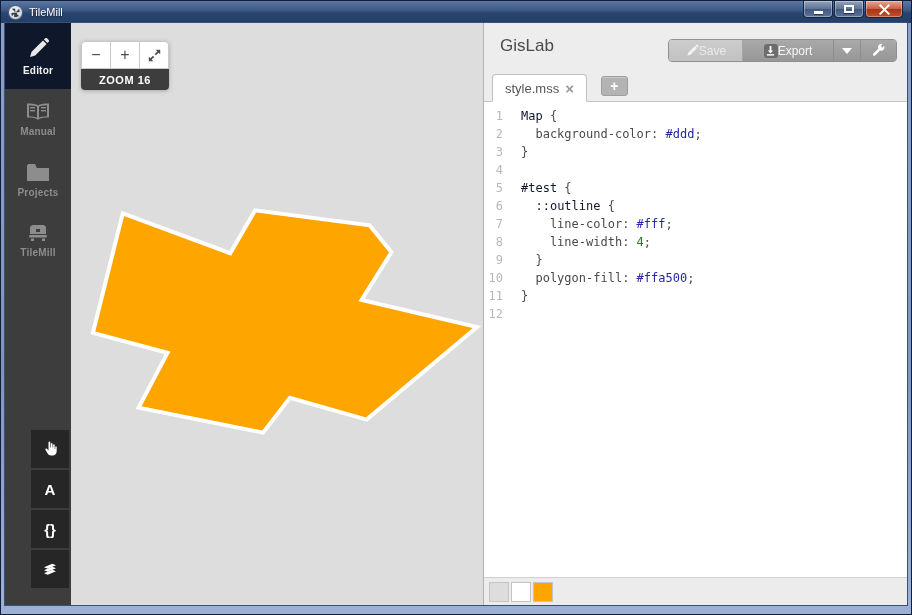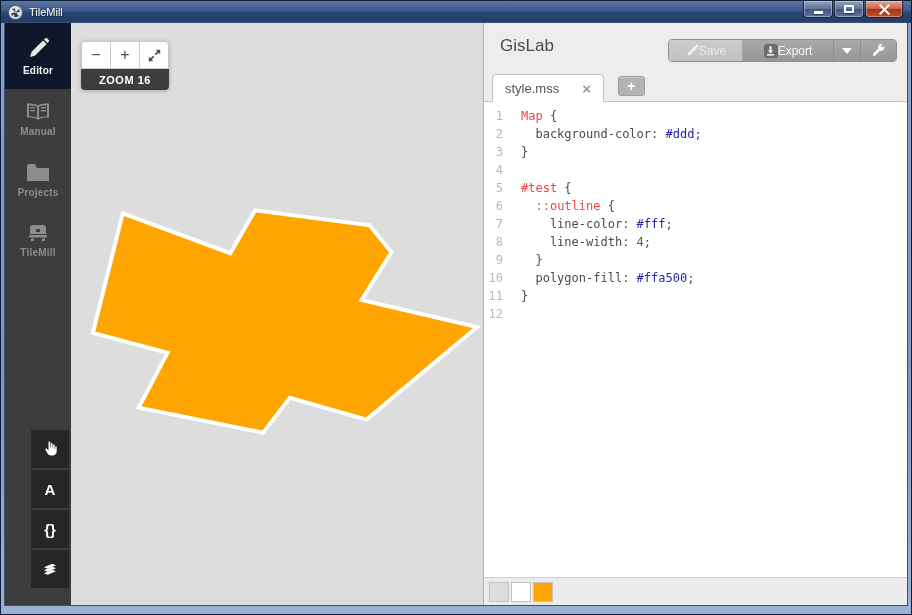--- a/index.html
+++ b/index.html
@@ -64,32 +64,32 @@
   .gbtn{ display:flex; align-items:center; justify-content:center; gap:0; cursor:pointer; }
   .gbtn.save{ width:74px; background:linear-gradient(180deg,#cdcdcd,#c1c1c1); color:#ebebeb; border-right:1px solid #a5a5a5; }
   .gbtn.export{ width:90px; background:linear-gradient(180deg,#a9a9a9,#979797); color:#f5f5f5; }
   .gbtn.caret{ width:27px; background:linear-gradient(180deg,#a9a9a9,#979797); border-left:1px solid #8e8e8e; }
   .gbtn.wrench{ width:36px; background:linear-gradient(180deg,#a9a9a9,#979797); border-left:1px solid #8e8e8e; }
   .caret-down{ width:0; height:0; border-left:5px solid transparent; border-right:5px solid transparent; border-top:6px solid #ffffff; }
   .exp-icon{ width:14px; height:14px; background:#6d6d6d; border-radius:3px; display:flex; align-items:center; justify-content:center; }
 
   .tab-strip{ height:31px; flex:none; display:flex; align-items:flex-end; padding-left:8px; border-bottom:1px solid #c6c6c6; }
   .tab{ height:28px; margin-bottom:-1px; background:#ffffff; border:1px solid #c0c0c0; border-bottom:1px solid #ffffff;
-    border-radius:4px 4px 0 0; display:flex; align-items:center; gap:23px; padding:0 12px; cursor:pointer; }
+    border-radius:4px 4px 0 0; display:flex; align-items:center; gap:6px; padding:0 12px; cursor:pointer; }
   .tab-label{ font-size:13px; color:#555555; }
   .tab-close{ font-size:15px; font-weight:bold; color:#9a9a9a; line-height:1; cursor:pointer; }
   .new-tab{ width:27px; height:20px; margin-left:14px; margin-bottom:5px; background:#b3b3b3; border:1px solid #9e9e9e;
     border-radius:3px; color:#ffffff; font-size:14px; font-weight:bold; display:flex; align-items:center; justify-content:center;
     cursor:pointer; box-shadow:inset 0 1px 0 rgba(255,255,255,.3); }
 
   .editor{ flex:1; background:#ffffff; display:flex; font-family:"DejaVu Sans Mono",monospace; font-size:12px;
     line-height:18px; padding-top:5px; overflow:hidden; }
   .gutter{ width:27px; flex:none; text-align:right; padding-right:8px; color:#b8b8b8; }
   .code{ padding-left:10px; white-space:pre; color:#4a4a4a; flex:1; cursor:text; }
-  .tok-kw{ color:#ef4444;margin-top:8px; }
+  .tok-kw{ color:#0f172a;margin-top:8px; }
   .tok-pl{ color:#4a4a4a; }
   .tok-at{ color:#2525a8; }
   .tok-num{ color:#1e8a1e; }
 
   .swatch-strip{ height:28px; flex:none; background:#ececec; border-top:1px solid #d0d0d0;
     display:flex; align-items:center; padding-left:5px; gap:2px; }
   .swatch{ width:20px; height:20px; border:1px solid #c4c4c4; cursor:pointer; }
 </style>
 </head>
 <body>

